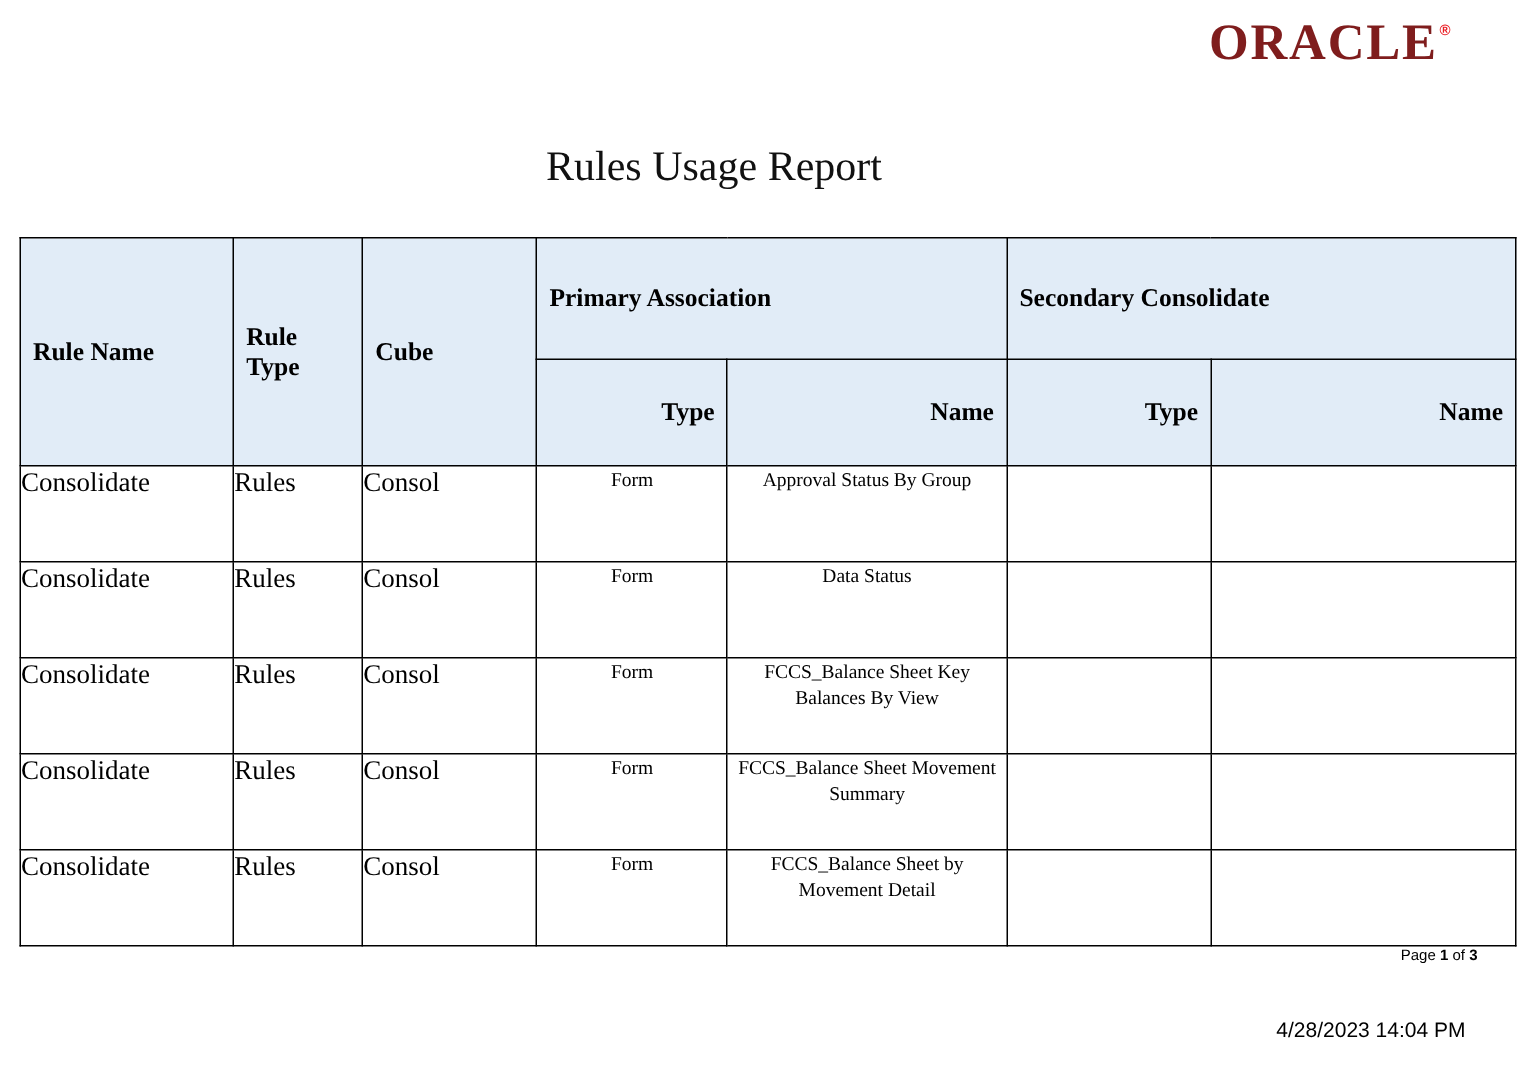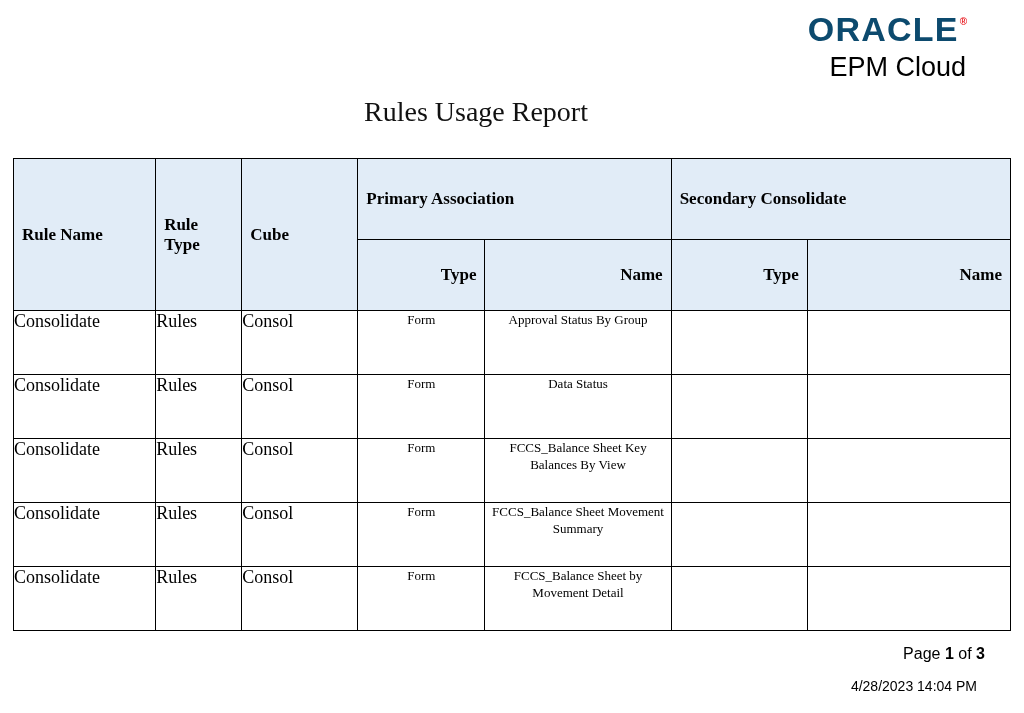--- a/index.html
+++ b/index.html
@@ -18,25 +18,25 @@
 
   
   #brand {
     position: absolute;
     top: 12px;
     right: 58px;
     text-align: right;
     line-height: 1;
   }
   #brand .oracle-word {
-    font-family: Liberation Sans, sans-serif;
+    font-family: Liberation Serif, serif;
     font-weight: bold;
     font-size: 34px;
     letter-spacing: 1.2px;
-    color: #0c4a6e;
+    color: #7f1d1d;
     display: inline-block;
     position: relative;
   }
   #brand .oracle-reg {
     font-family: "Liberation Sans", "DejaVu Sans", sans-serif;
     font-size: 10px;
     font-weight: bold;
     color: #ea1b22;
     vertical-align: super;
     position: relative;
@@ -122,23 +122,23 @@
     font-size: 13px;
     padding: 6px 7px 4px 7px;
     line-height: 1.32;
     text-align: center;
   }
 
   
   #page-footer {
     position: absolute;
     right: 39px;
-    top: 645px;
-    font-family: "Liberation Sans", "DejaVu Sans", sans-serif;
-    font-size: 16px;
+    top: 632px;
+    font-family: "Liberation Sans", "DejaVu Sans", sans-serif;
+    font-size: 10px;
     color: #000000;
     text-align: right;
   }
   #page-footer .pg strong { font-weight: bold; }
   #timestamp-footer {
     position: absolute;
     right: 47px;
     top: 678px;
     font-family: "Liberation Sans", "DejaVu Sans", sans-serif;
     font-size: 14px;
@@ -146,21 +146,20 @@
     text-align: right;
   }
 </style>
 </head>
 <body>
 
 <div id="brand">
   <div>
     <span class="oracle-word">ORACLE</span><span class="oracle-reg">®</span>
   </div>
-  <div class="epm-cloud">EPM Cloud</div>
 </div>
 
 <div id="report-title">Rules Usage Report</div>
 
 <table id="rules-table">
   <colgroup>
     <col class="col-rule-name">
     <col class="col-rule-type">
     <col class="col-cube">
     <col class="col-p-type">

